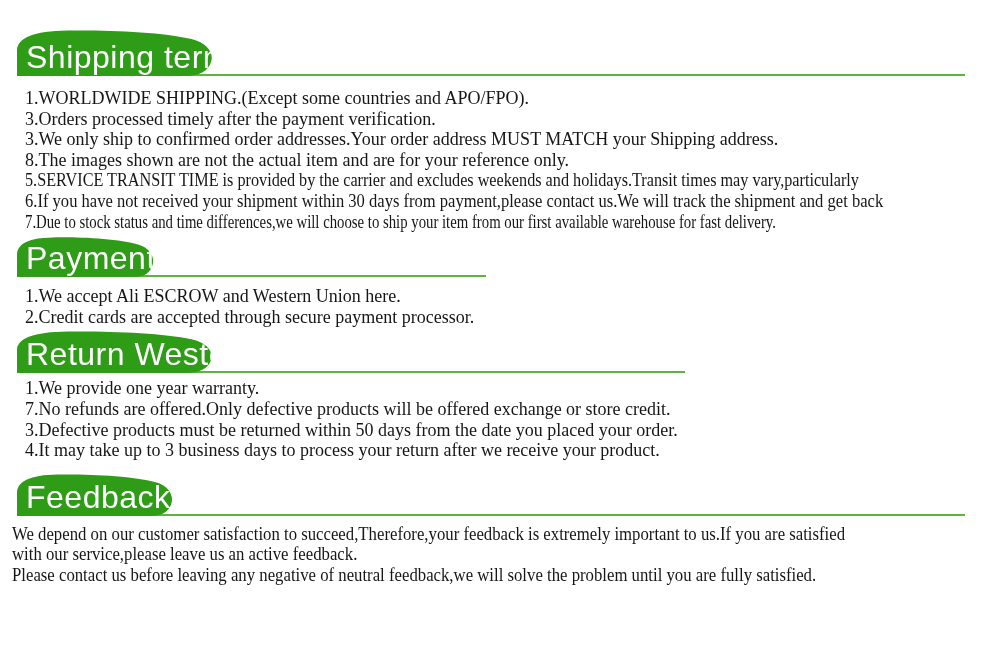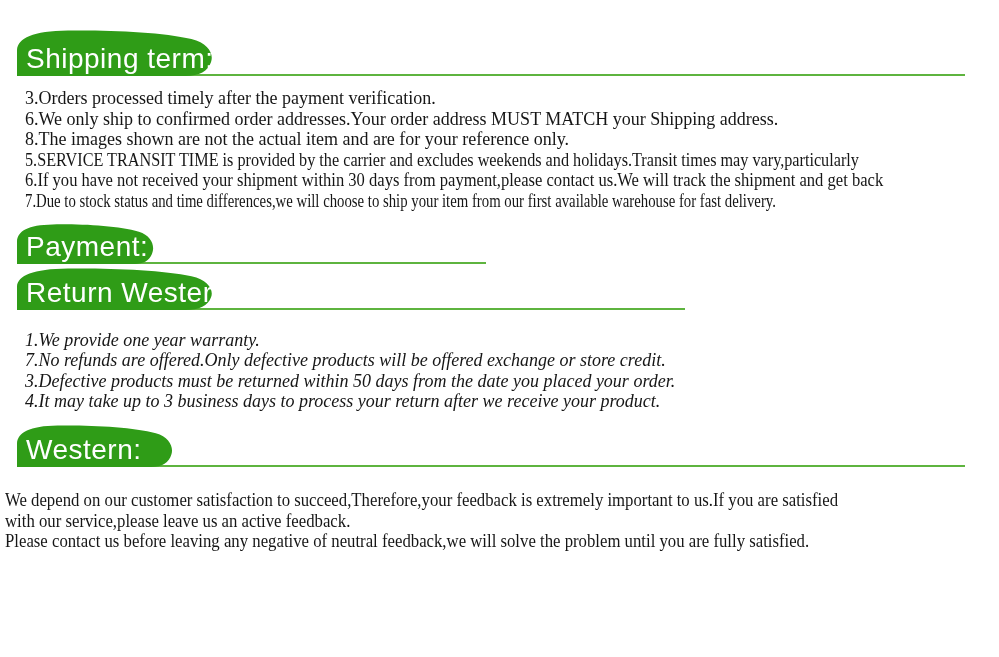--- a/index.html
+++ b/index.html
@@ -9,74 +9,79 @@
     overflow:hidden; font-family:"Liberation Serif", serif; color:#161616;
   }
   
   .hdr { position:relative; margin-left:17px; }
   .rule { position:absolute; left:1px; bottom:0; height:2px;
           background:var(--rule-green, #5eb43f); }
   .blob { position:absolute; left:0; bottom:0; display:block; }
   .blob path { fill:var(--header-green, #2f9c17); }
   .title {
     position:absolute; left:9px; bottom:3px; z-index:2;
-    font-family:"Liberation Sans", sans-serif; font-size:28px; line-height:1;
+    font-family:"Liberation Sans", sans-serif; font-size:32px; line-height:1;
     color:#ffffff; letter-spacing:0.5px; white-space:nowrap;
   }
   .hdr-shipping { margin-top:30px; height:46px; }
   .rule-shipping { width:947px; }
-  .hdr-payment  { margin-top:12px;  height:40px; }
+  .hdr-payment  { margin-top:5px;  height:40px; }
   .rule-payment  { width:468px; }
   .hdr-return   { margin-top:4px;  height:42px; }
   .rule-return   { width:667px; }
   .hdr-feedback { margin-top:13px; height:42px; }
   .rule-feedback { width:947px; }
   
   .list { padding-left:25px; font-size:18px; line-height:20.6px; }
   .ln { white-space:nowrap; transform-origin:0 50%; }
   .cont { padding-left:13px; }           
   .c82 { transform:scaleX(0.82); }       
   .c90 { transform:scaleX(0.90); }
   .c92 { transform:scaleX(0.92); }
   .c93 { transform:scaleX(0.93); }
   .body-shipping { margin-top:12px; }
   .body-payment  { margin-top:9px;  }
-  .body-return   { margin-top:20px;font-style:italic; }
-  .body-feedback { margin-top:23px; padding-left:5px; }
+  .body-return   { margin-top:5px; }
+  .body-feedback { margin-top:8px; padding-left:12px; }
 </style>
 </head>
 <body>
 
 <div class="canvas">
 
   <section>
     <div class="hdr hdr-shipping">
       <div class="rule rule-shipping"></div>
       <svg class="blob" width="196" height="46" viewBox="0 0 200 46" preserveAspectRatio="none">
         <path d="M0 46 L0 20 C1 8 16 1 52 0.5 C95 0 148 2 178 9 C195 13 201 24 198 32 C195 41 186 46 172 46 Z"></path>
       </svg>
       <span class="title">Shipping term:</span>
     </div>
     <div class="list body-shipping">
+      <div class="ln">1.WORLDWIDE SHIPPING.(Except some countries and APO/FPO).</div>
       <div class="ln">3.Orders processed timely after the payment verification.</div>
-      <div class="ln">6.We only ship to confirmed order addresses.Your order address MUST MATCH your Shipping address.</div>
+      <div class="ln">3.We only ship to confirmed order addresses.Your order address MUST MATCH your Shipping address.</div>
       <div class="ln">8.The images shown are not the actual item and are for your reference only.</div>
       <div class="ln c90">5.SERVICE TRANSIT TIME is provided by the carrier and excludes weekends and holidays.Transit times may vary,particularly</div>
       <div class="ln c92">6.If you have not received your shipment within 30 days from payment,please contact us.We will track the shipment and get back</div>
       <div class="ln c82">7.Due to stock status and time differences,we will choose to ship your item from our first available warehouse for fast delivery.</div>
     </div>
   </section>
 
   <section>
     <div class="hdr hdr-payment">
       <div class="rule rule-payment"></div>
       <svg class="blob" width="137" height="40" viewBox="0 0 200 46" preserveAspectRatio="none">
         <path d="M0 46 L0 20 C1 8 16 1 52 0.5 C95 0 148 2 178 9 C195 13 201 24 198 32 C195 41 186 46 172 46 Z"></path>
       </svg>
       <span class="title">Payment:</span>
+    </div>
+    <div class="list body-payment">
+      <div class="ln">1.We accept Ali ESCROW and Western Union here.</div>
+      <div class="ln">2.Credit cards are accepted through secure payment processor.</div>
     </div>
   </section>
 
   <section>
     <div class="hdr hdr-return">
       <div class="rule rule-return"></div>
       <svg class="blob" width="196" height="42" viewBox="0 0 200 46" preserveAspectRatio="none">
         <path d="M0 46 L0 20 C1 8 16 1 52 0.5 C95 0 148 2 178 9 C195 13 201 24 198 32 C195 41 186 46 172 46 Z"></path>
       </svg>
       <span class="title">Return Western:</span>
@@ -88,21 +93,21 @@
       <div class="ln">4.It may take up to 3 business days to process your return after we receive your product.</div>
     </div>
   </section>
 
   <section>
     <div class="hdr hdr-feedback">
       <div class="rule rule-feedback"></div>
       <svg class="blob" width="156" height="42" viewBox="0 0 200 46" preserveAspectRatio="none">
         <path d="M0 46 L0 20 C1 8 16 1 52 0.5 C95 0 148 2 178 9 C195 13 201 24 198 32 C195 41 186 46 172 46 Z"></path>
       </svg>
-      <span class="title">Western:</span>
+      <span class="title">Feedback:</span>
     </div>
     <div class="list body-feedback">
       <div class="ln c93">We depend on our customer satisfaction to succeed,Therefore,your feedback is extremely important to us.If you are satisfied</div>
       <div class="ln c93">with our service,please leave us an active feedback.</div>
       <div class="ln c93">Please contact us before leaving any negative of neutral feedback,we will solve the problem until you are fully satisfied.</div>
     </div>
   </section>
 
 </div>
 

